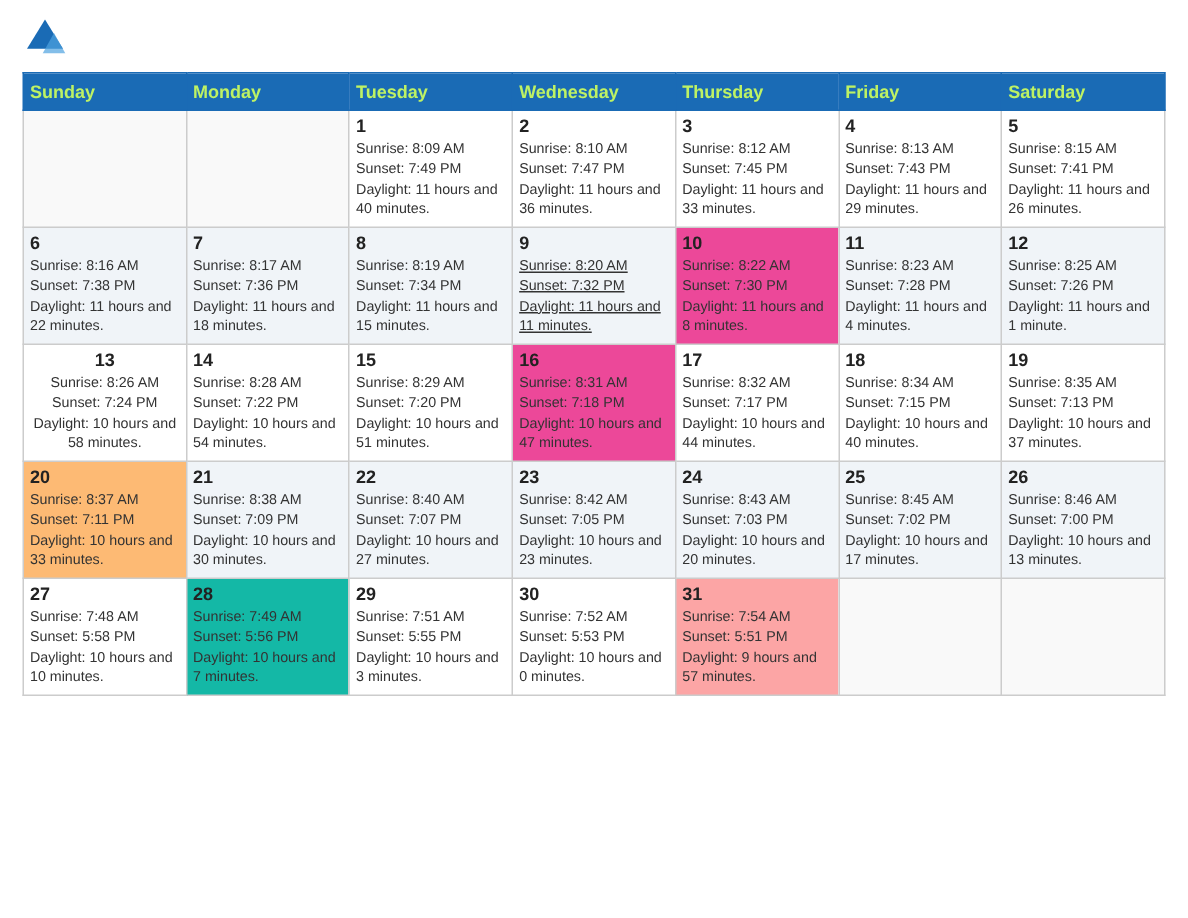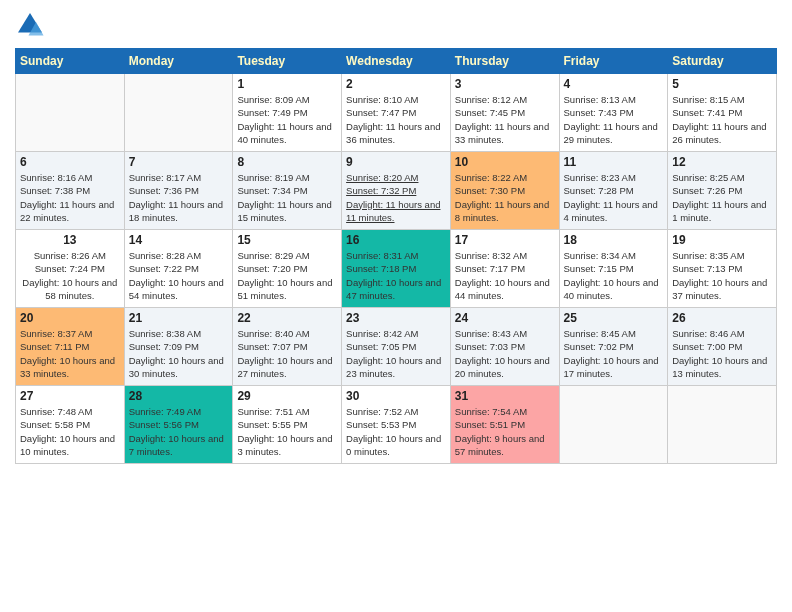--- a/index.html
+++ b/index.html
@@ -60,21 +60,21 @@
       font-size: 14px;
       color: #555;
     }
     .calendar {
       width: 100%;
       border-collapse: collapse;
       table-layout: fixed;
     }
     .calendar th {
       background: #1a6bb5;
-      color: #fef9c3;
+      color: #bef264;
       font-size: 12px;
       font-weight: bold;
       padding: 5px 4px;
       text-align: left;
       border: 1px solid #1a6bb5;
     }
     .calendar td {
       border: 1px solid #ccc;
       vertical-align: top;
       padding: 3px 4px;
@@ -190,21 +190,21 @@
             <div class="day-info" style="white-space: pre-line;">Sunrise: 8:19 AM
 Sunset: 7:34 PM
 Daylight: 11 hours and 15 minutes.</div>
           </td>
           <td style="background: rgb(240, 244, 248);">
             <span class="day-number">9</span>
             <div class="day-info" style="white-space: pre-line; text-decoration: underline;">Sunrise: 8:20 AM
 Sunset: 7:32 PM
 Daylight: 11 hours and 11 minutes.</div>
           </td>
-          <td style="background: #fdba74;">
+          <td style="background: #ec4899;">
             <span class="day-number">10</span>
             <div class="day-info" style="white-space: pre-line;">Sunrise: 8:22 AM
 Sunset: 7:30 PM
 Daylight: 11 hours and 8 minutes.</div>
           </td>
           <td style="background: rgb(240, 244, 248);">
             <span class="day-number">11</span>
             <div class="day-info" style="white-space: pre-line;">Sunrise: 8:23 AM
 Sunset: 7:28 PM
 Daylight: 11 hours and 4 minutes.</div>
@@ -228,21 +228,21 @@
             <div class="day-info" style="white-space: pre-line;">Sunrise: 8:28 AM
 Sunset: 7:22 PM
 Daylight: 10 hours and 54 minutes.</div>
           </td>
           <td style="background: rgb(255, 255, 255);">
             <span class="day-number">15</span>
             <div class="day-info" style="white-space: pre-line;">Sunrise: 8:29 AM
 Sunset: 7:20 PM
 Daylight: 10 hours and 51 minutes.</div>
           </td>
-          <td style="background: #14b8a6;">
+          <td style="background: #ec4899;">
             <span class="day-number">16</span>
             <div class="day-info" style="white-space: pre-line;">Sunrise: 8:31 AM
 Sunset: 7:18 PM
 Daylight: 10 hours and 47 minutes.</div>
           </td>
           <td style="background: rgb(255, 255, 255);">
             <span class="day-number">17</span>
             <div class="day-info" style="white-space: pre-line;">Sunrise: 8:32 AM
 Sunset: 7:17 PM
 Daylight: 10 hours and 44 minutes.</div>

